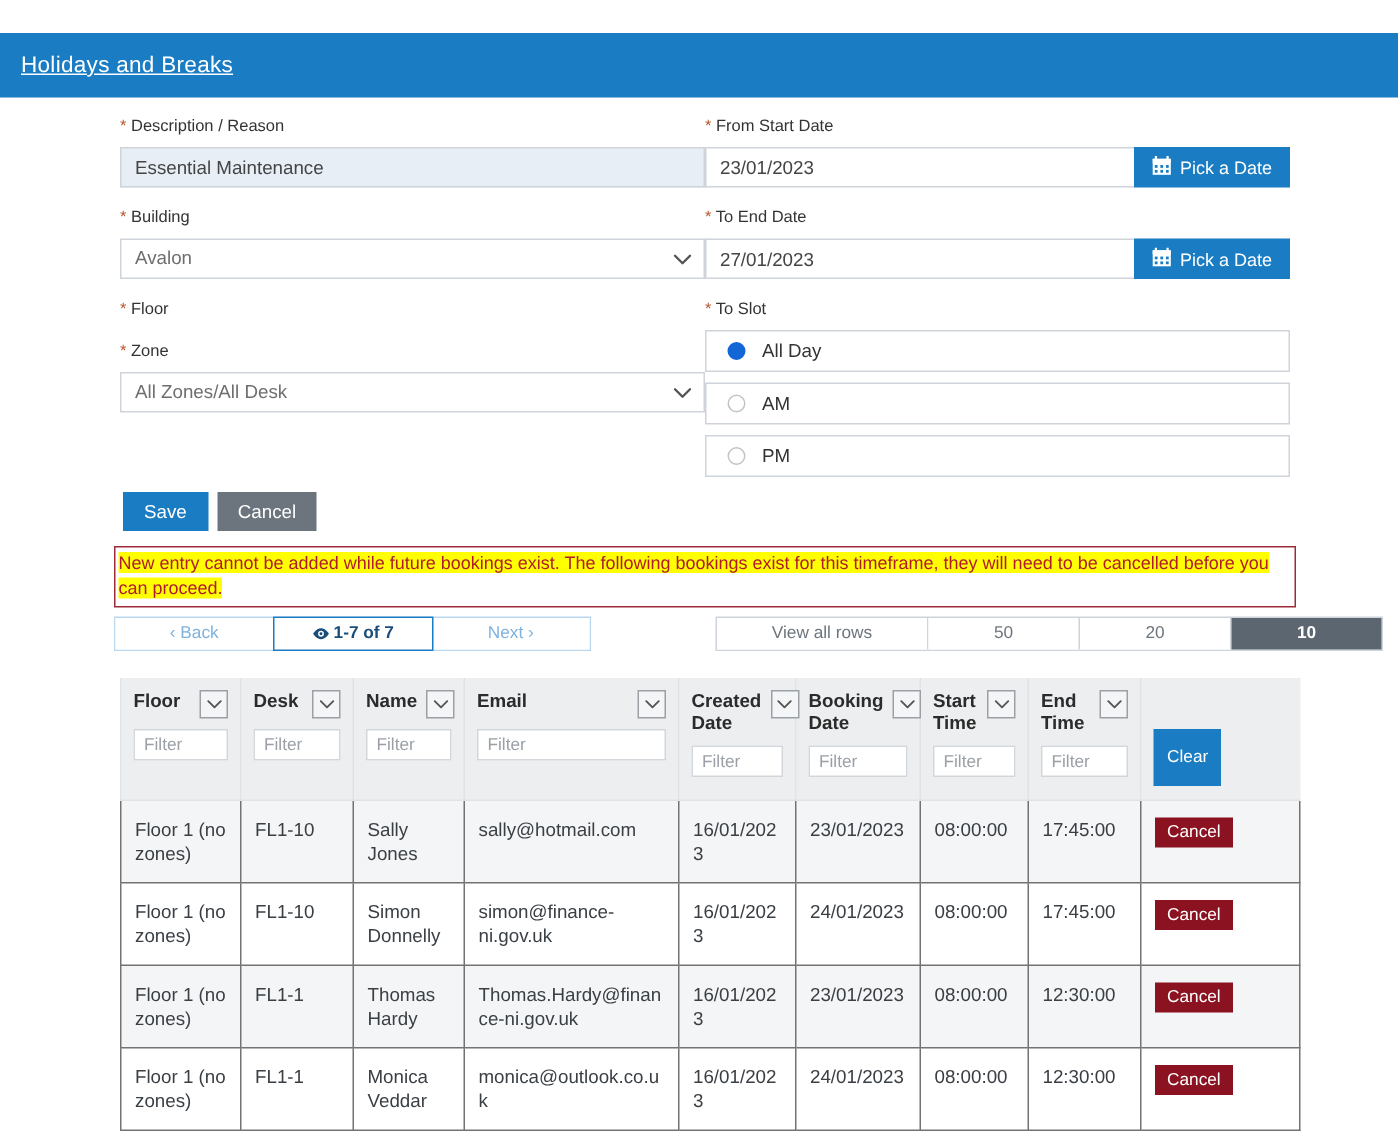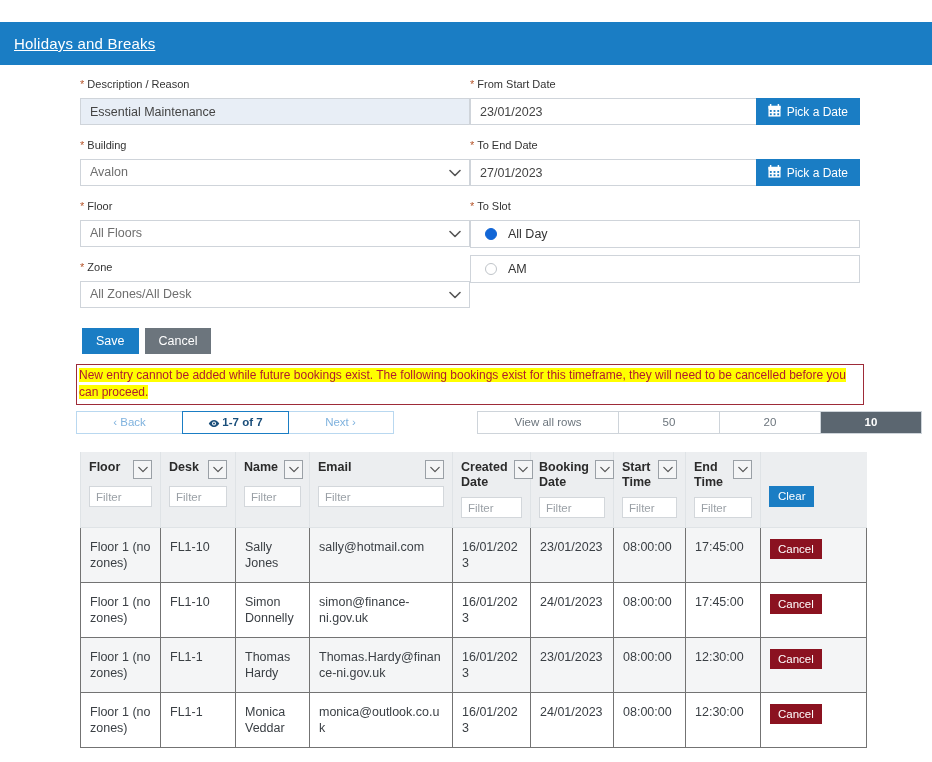--- a/index.html
+++ b/index.html
@@ -317,21 +317,21 @@
   }
   .filter-input::placeholder { color: #9aa0a6; }
   th.th-action { background: #eceef0; }
   .clear-btn {
     margin-top: 26px;
     background: #1a7dc4;
     color: #fff;
     border: none;
     font-family: "Liberation Sans", sans-serif;
     font-size: 11.5px;
-    height: 21px;
+    height: 38px;
     padding: 0 9px;
     cursor: pointer;
     line-height: 21px;
   }
 
   table.grid tbody td {
     border: 1px solid #737373;
     font-size: 12.5px;
     color: #3a3f44;
     padding: 11px 9px;
@@ -386,28 +386,20 @@
                 <path d="M1 1.5 L6 6.5 L11 1.5" fill="none" stroke="#555" stroke-width="1.6" stroke-linecap="round" stroke-linejoin="round"></path>
               </svg>
           </span>
         </div>
       </div>
 
       <div class="field">
         <div class="field-label">
           <span class="req">*</span>
           <span>Floor</span>
-        </div>
-        <div class="select-wrap">
-          <div class="select-input">All Floors</div>
-          <span class="chev">
-            <svg width="12" height="8" viewBox="0 0 12 8">
-                <path d="M1 1.5 L6 6.5 L11 1.5" fill="none" stroke="#555" stroke-width="1.6" stroke-linecap="round" stroke-linejoin="round"></path>
-              </svg>
-          </span>
         </div>
       </div>
 
       <div class="field">
         <div class="field-label">
           <span class="req">*</span>
           <span>Zone</span>
         </div>
         <div class="select-wrap">
           <div class="select-input">All Zones/All Desk</div>
@@ -483,20 +475,24 @@
           <span>To Slot</span>
         </div>
 
         <div class="slot-row">
           <span class="radio checked"></span>
           <span class="slot-label">All Day</span>
         </div>
         <div class="slot-row">
           <span class="radio"></span>
           <span class="slot-label">AM</span>
+        </div>
+        <div class="slot-row">
+          <span class="radio"></span>
+          <span class="slot-label">PM</span>
         </div>
       </div>
 
     </div>
   </div>
 </div>
 
 <div class="btn-row">
   <button class="btn btn-primary">Save</button>
   <button class="btn btn-grey">Cancel</button>

